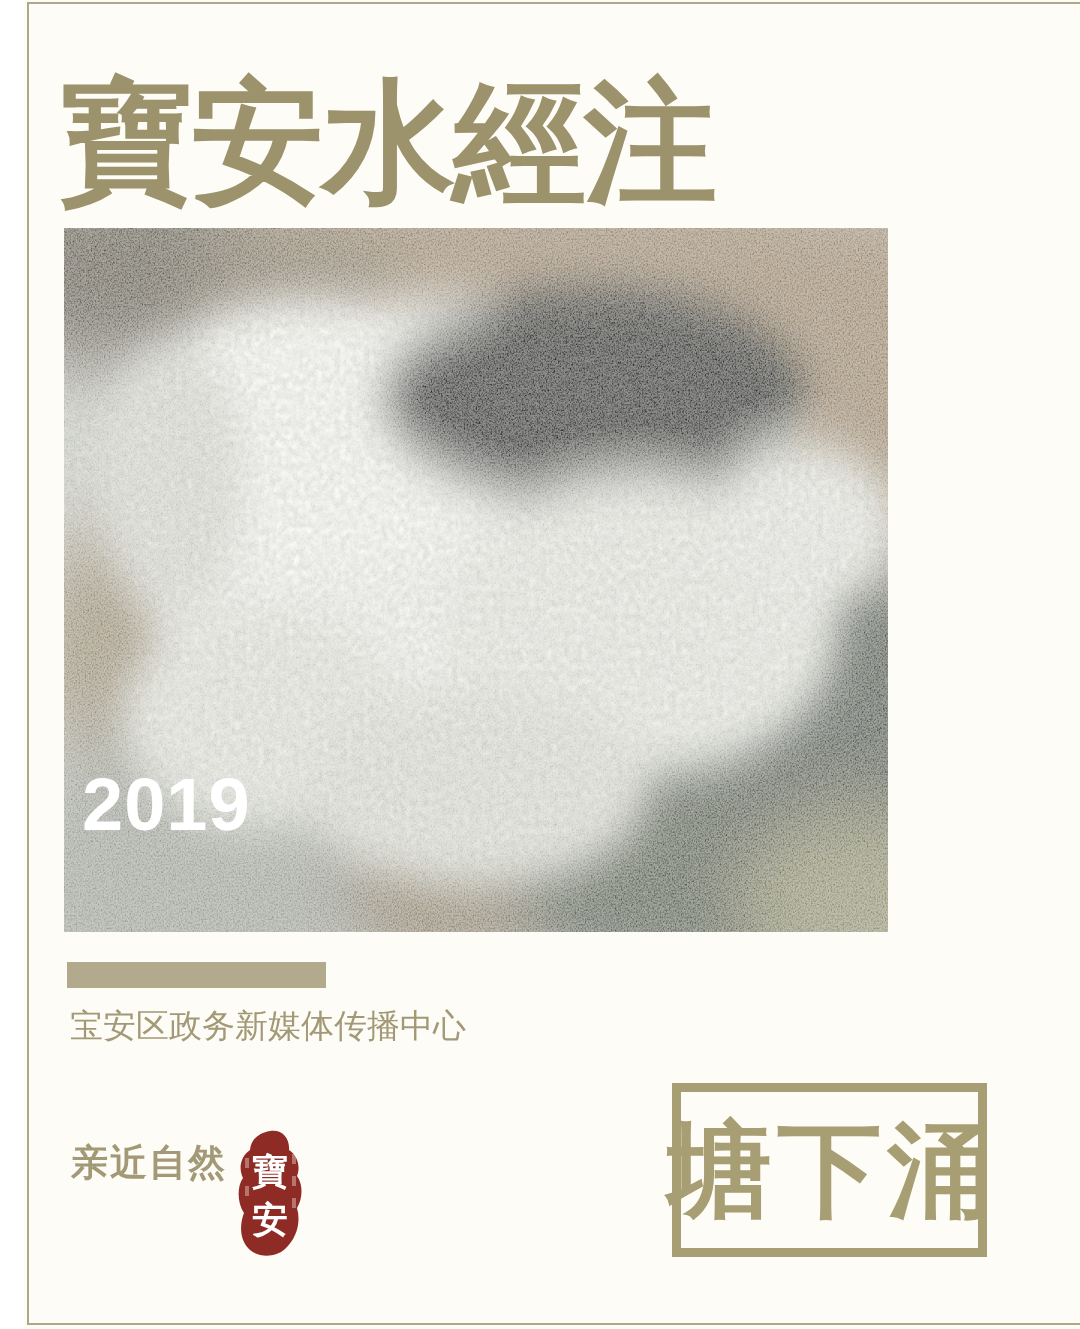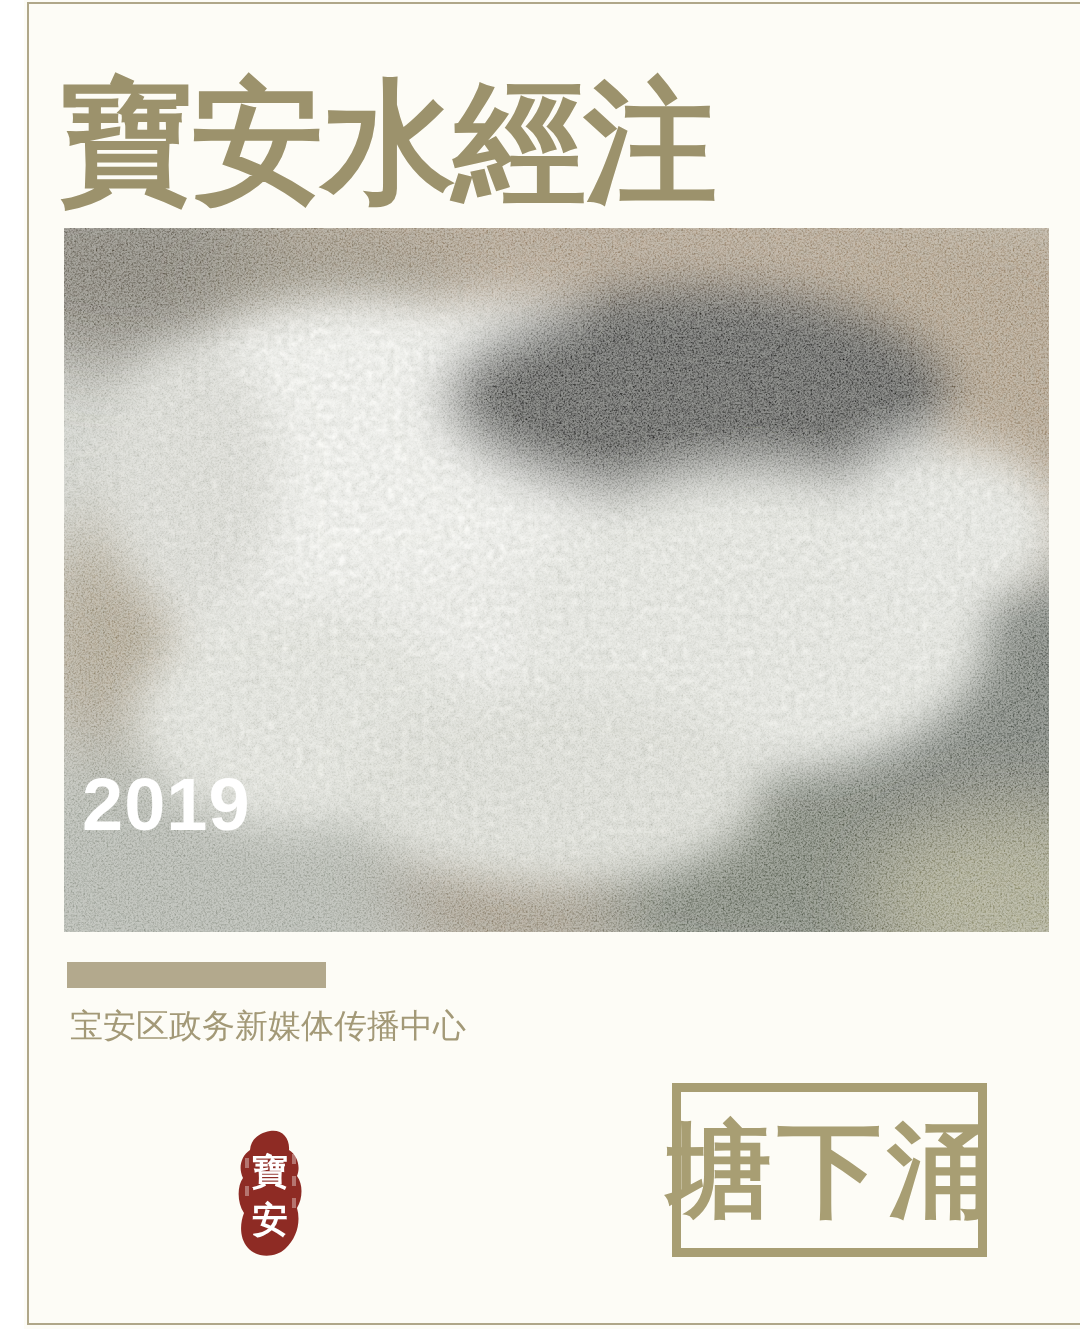--- a/index.html
+++ b/index.html
@@ -23,21 +23,21 @@
     position:absolute;left:3px;top:2px;right:5px;bottom:4px;
     border:2px solid var(--frame-tan);pointer-events:none;
   }
   .masthead{
     position:absolute;left:36px;top:58px;margin:0;
     font-family:"DejaVu Serif","Liberation Serif",serif;
     font-weight:bold;font-size:133px;line-height:166px;letter-spacing:-2px;
     color:var(--accent-tan);white-space:nowrap;
   }
   .photo{
-    position:absolute;left:40px;top:228px;width:985px;height:704px;margin:0;
+    position:absolute;left:40px;top:228px;width:824px;height:704px;margin:0;
     overflow:hidden;background:#d946ef;
   }
   .photo svg{position:absolute;left:0;top:0;width:100%;height:100%;display:block;}
   .date{
     position:absolute;left:18px;top:528px;
     color:var(--date-white);font-weight:bold;font-size:74px;line-height:98px;
     letter-spacing:1px;
   }
   .date .day{padding-left:4px;}
   .pub-bar{
@@ -132,20 +132,21 @@
     <div class="date">
       <div class="year">2019</div>
     </div>
   </figure>
 
   <div class="pub-bar"></div>
 
   <div class="publisher">宝安区政务新媒体传播中心</div>
 
   <div class="slogan">
+    <div>亲近自然</div>
   </div>
 
   <div class="seal">
     <svg viewBox="0 0 76 134" aria-hidden="true">
       <path style="fill:var(--seal-red)" d="M38,3 C50,1 58,10 57,22 C65,27 69,38 65,48 C71,56 71,70 65,80
                C69,94 65,110 53,121 C43,130 25,130 16,120 C7,110 8,95 12,85
                C5,75 5,58 11,50 C6,40 9,28 18,22 C19,11 27,5 38,3 Z"></path>
       <text x="38" y="56" font-size="36" text-anchor="middle" fill="#ffffff">寶</text>
       <text x="38" y="104" font-size="36" text-anchor="middle" fill="#ffffff">安</text>
       <g fill="#ffffff" opacity="0.35">

